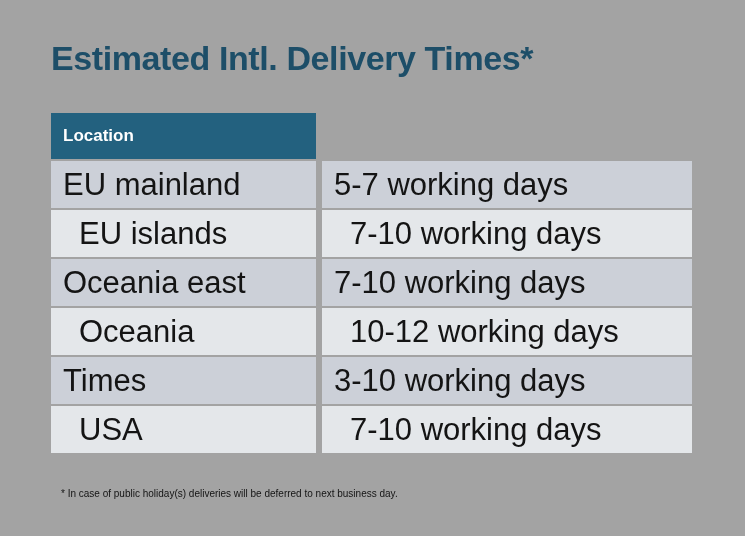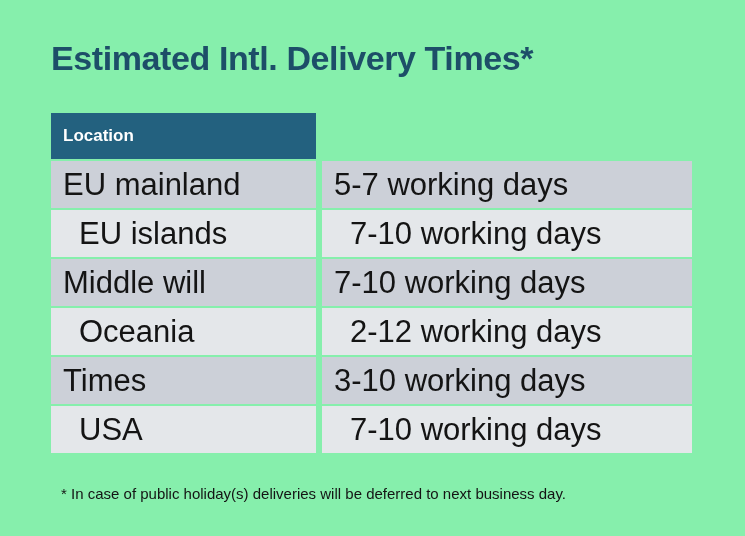--- a/index.html
+++ b/index.html
@@ -11,21 +11,21 @@
     height: 536px;
     background: #ffffff;
     font-family: "Liberation Sans", sans-serif;
     overflow: hidden;
   }
 
   .page {
     position: relative;
     width: 745px;
     height: 536px;
-    background: #86efac;
+    background: #a3a3a3;
   }
 
   
   .page-title {
     position: absolute;
     left: 51px;
     top: 36px;
     font-size: 34px;
     font-weight: 700;
     letter-spacing: -0.4px;
@@ -86,21 +86,21 @@
 
   
   .t-row.odd .t-cell  { background: #ccd0d8; }
   .t-row.even .t-cell { background: #e4e7ea; padding-left: 28px; }
 
   
   .footnote {
     position: absolute;
     left: 61px;
     top: 483px;
-    font-size: 15px;
+    font-size: 10px;
     color: #141414;
     line-height: 22px;
     white-space: nowrap;
   }
 </style>
 </head>
 <body>
 
 <div class="page">
 
@@ -116,27 +116,27 @@
       <div class="t-cell c-location">EU mainland</div>
       <div class="t-cell c-delivery">5-7 working days</div>
     </div>
 
     <div class="t-row even">
       <div class="t-cell c-location">EU islands</div>
       <div class="t-cell c-delivery">7-10 working days</div>
     </div>
 
     <div class="t-row odd">
-      <div class="t-cell c-location">Middle will</div>
+      <div class="t-cell c-location">Oceania east</div>
       <div class="t-cell c-delivery">7-10 working days</div>
     </div>
 
     <div class="t-row even">
       <div class="t-cell c-location">Oceania</div>
-      <div class="t-cell c-delivery">2-12 working days</div>
+      <div class="t-cell c-delivery">10-12 working days</div>
     </div>
 
     <div class="t-row odd">
       <div class="t-cell c-location">Times</div>
       <div class="t-cell c-delivery">3-10 working days</div>
     </div>
 
     <div class="t-row even">
       <div class="t-cell c-location">USA</div>
       <div class="t-cell c-delivery">7-10 working days</div>

